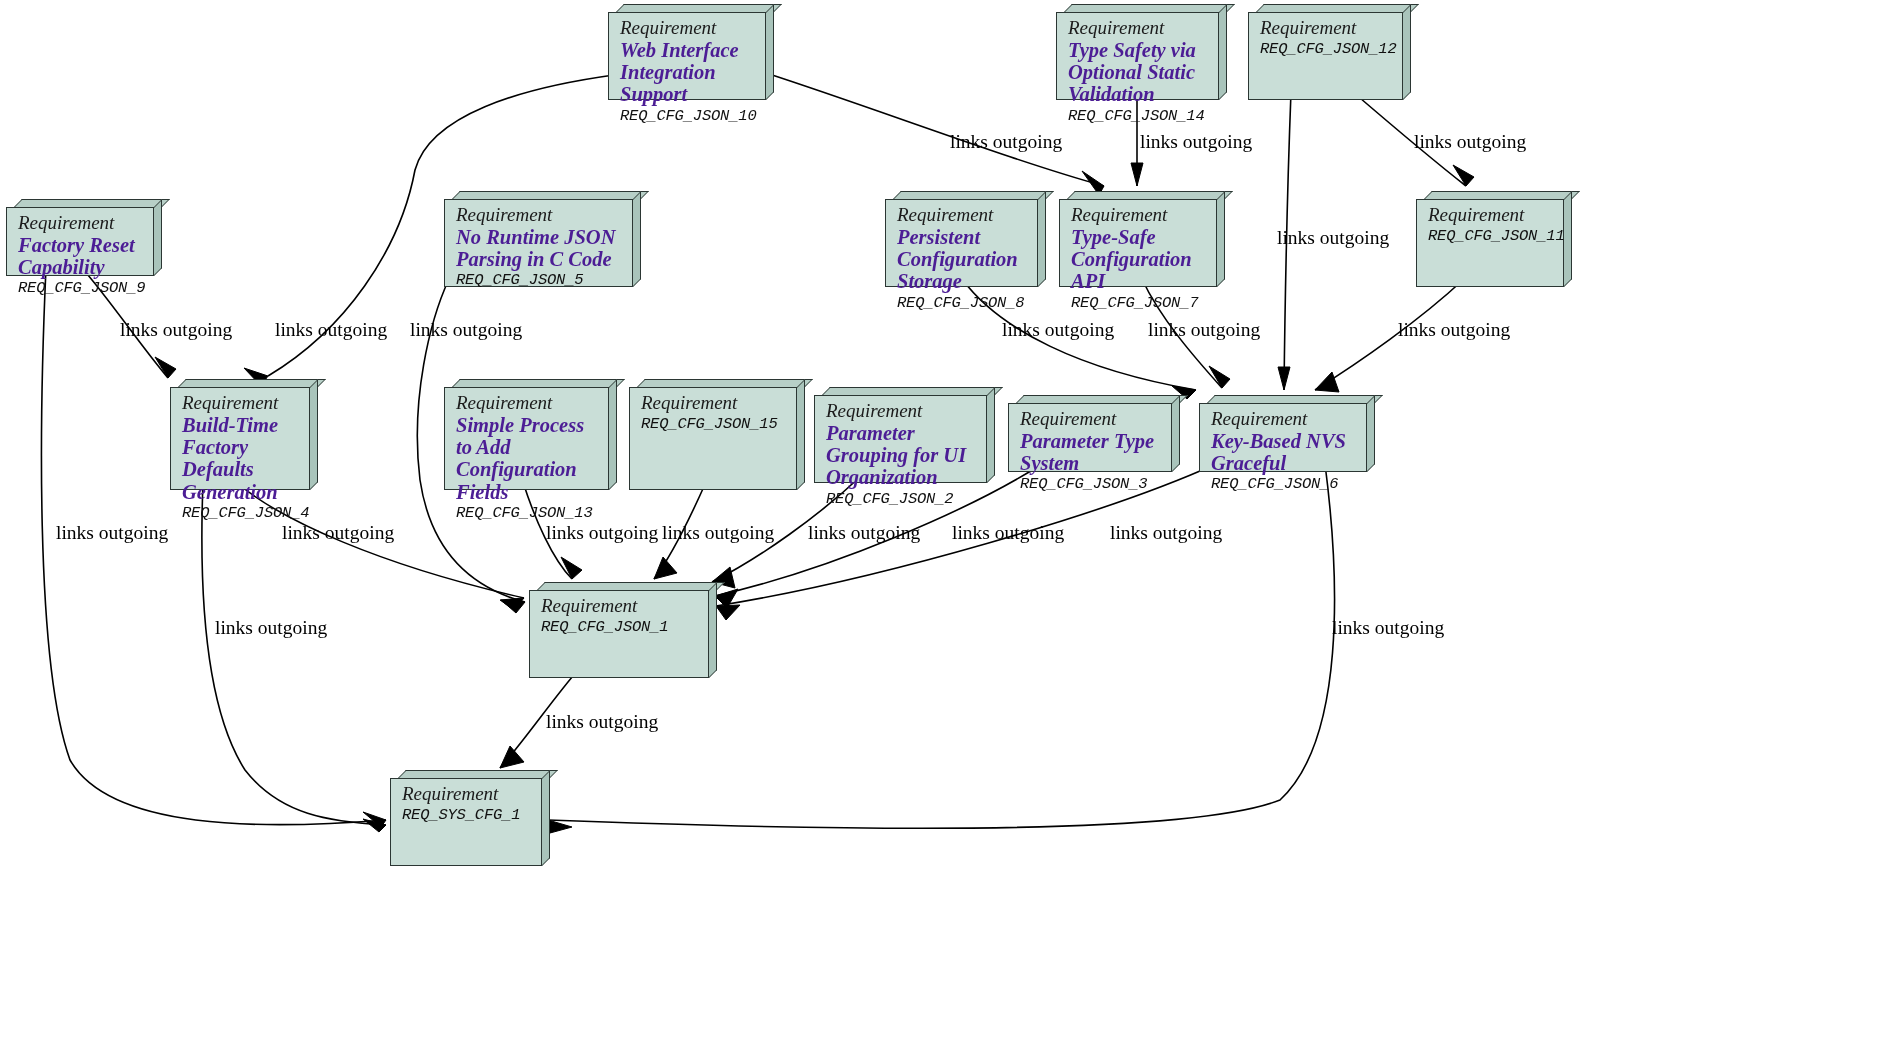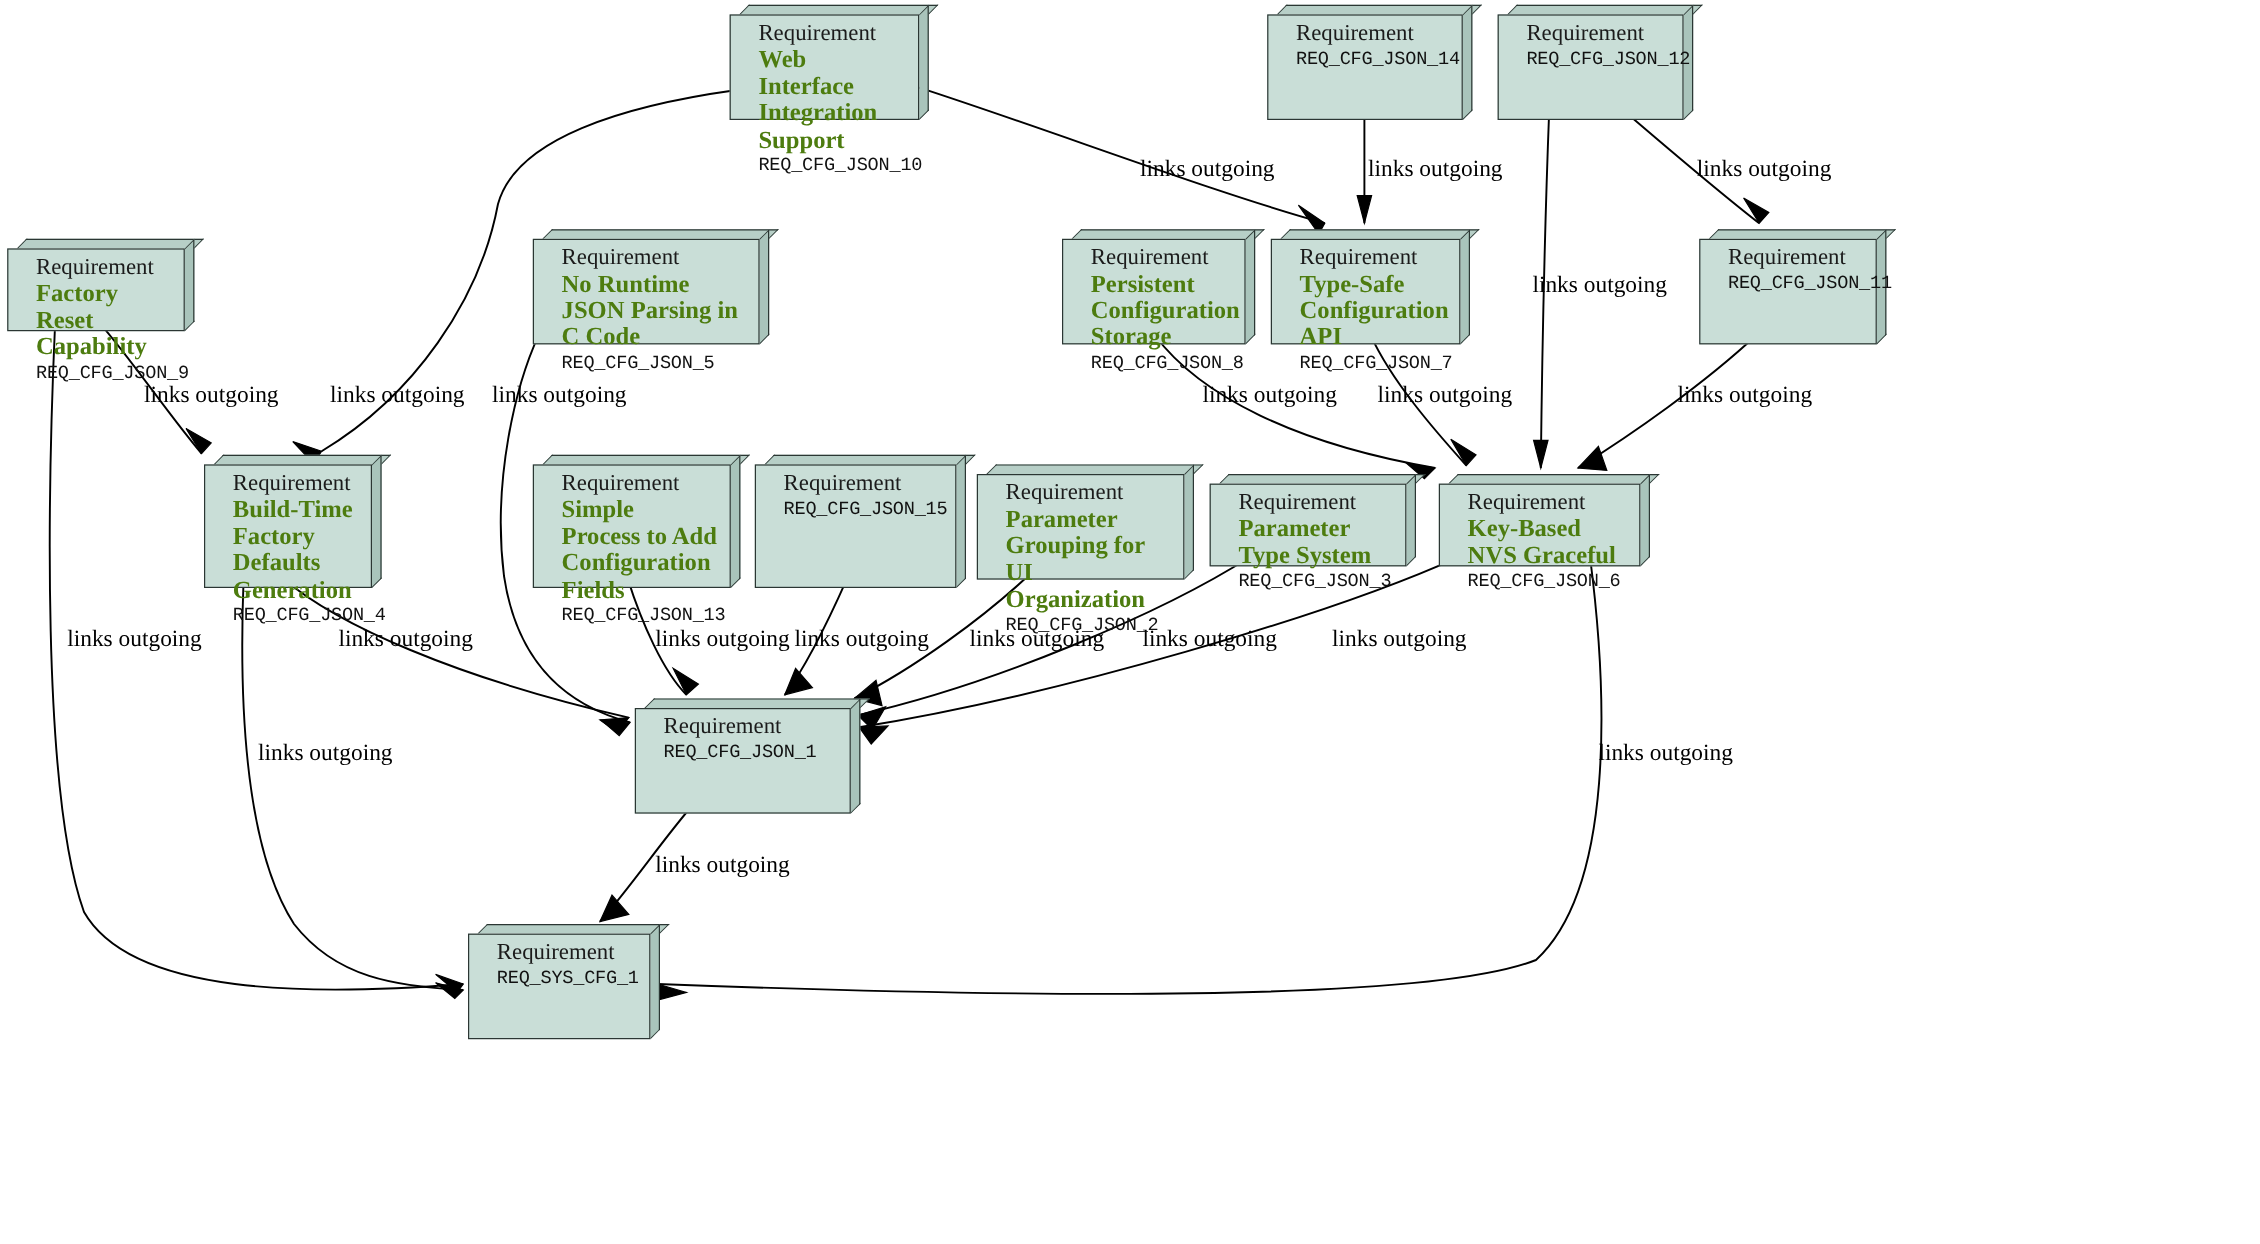--- a/index.html
+++ b/index.html
@@ -21,24 +21,24 @@
   .node .bev-top{
       position:absolute;left:8px;top:0px;height:8px;
       background:#b7cfc7;border:1.7px solid #2b3633;border-bottom:none;
       transform:skewX(-45deg);transform-origin:bottom left;box-sizing:border-box;
   }
   .node .bev-right{
       position:absolute;top:8px;width:8px;
       background:#a9c4bb;border:1.7px solid #2b3633;border-left:none;
       transform:skewY(-45deg);transform-origin:top left;box-sizing:border-box;
   }
-  .node .inner{position:relative;padding:5px 9px 4px 23px;}
+  .node .inner{position:relative;padding:5px 9px 4px 11px;font-style:italic;}
   .n-kind{font-family:"Liberation Serif", serif;font-size:19px;color:#1b1b1b;
           line-height:1.08;font-weight:400;}
-  .n-title{font-family:"Liberation Serif", serif;font-size:20.5px;color:#4d7c0f;
+  .n-title{font-family:"Liberation Serif", serif;font-size:20.5px;color:#4c1d95;
            font-weight:bold;line-height:1.09;}
   .n-id{font-family:"Liberation Mono", monospace;font-size:15.5px;color:#111;
         line-height:1.25;margin-top:1px;letter-spacing:-0.2px;}
 </style>
 </head>
 <body>
 
 <div id="canvas">
   <svg class="edges" id="edge-layer" viewBox="0 0 1883 1037" preserveAspectRatio="none">
       <path d="M 614 75 C 520 88 430 115 415 170 C 400 250 345 330 268 376" stroke="#000000"></path>
@@ -115,20 +115,21 @@
             <div class="n-id">REQ_CFG_JSON_10</div>
           </div>
         </div>
       </div>
       <div class="node" style="left: 1056px; top: 4px; width: 171px; height: 96px;">
         <div class="bev-top" style="width: 163px;"></div>
         <div class="bev-right" style="left: 163px; height: 88px;"></div>
         <div class="body" style="width: 163px; height: 88px; background: rgb(201, 222, 215); border-color: rgb(43, 54, 51);">
           <div class="inner">
             <div class="n-kind">Requirement</div>
+            <div class="n-title">Type Safety via Optional Static Validation</div>
             <div class="n-id">REQ_CFG_JSON_14</div>
           </div>
         </div>
       </div>
       <div class="node" style="left: 1248px; top: 4px; width: 163px; height: 96px;">
         <div class="bev-top" style="width: 155px;"></div>
         <div class="bev-right" style="left: 155px; height: 88px;"></div>
         <div class="body" style="width: 155px; height: 88px; background: rgb(201, 222, 215); border-color: rgb(43, 54, 51);">
           <div class="inner">
             <div class="n-kind">Requirement</div>

